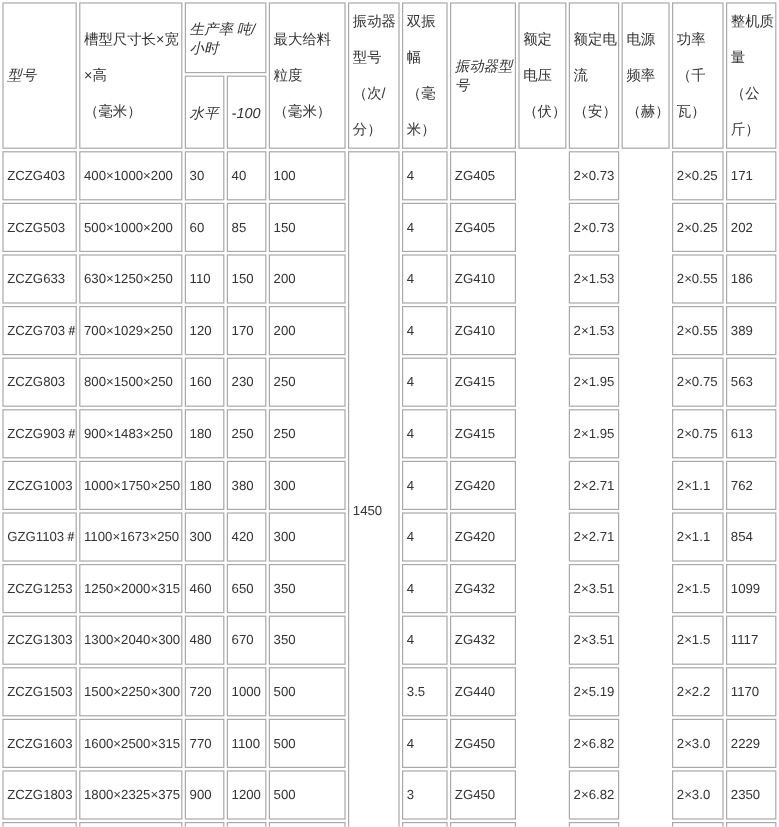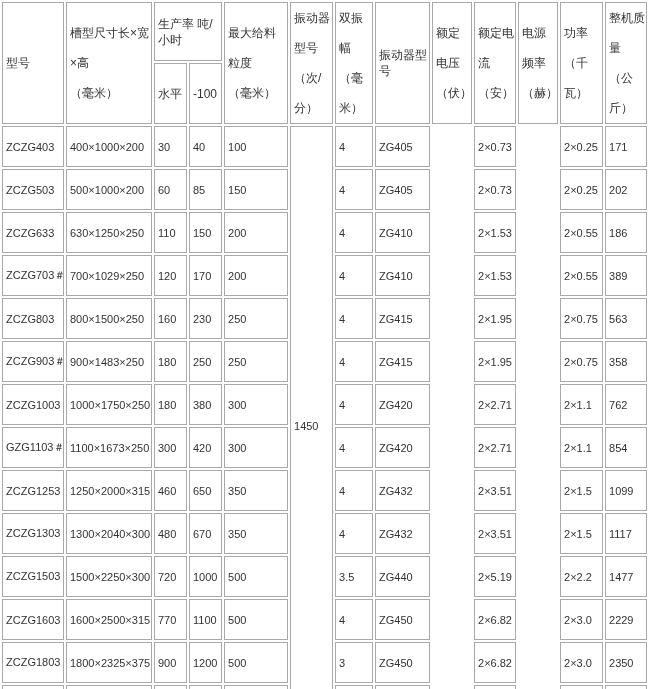--- a/index.html
+++ b/index.html
@@ -26,21 +26,21 @@
     font-size:11px;
     overflow:hidden;
     white-space:nowrap;
     box-sizing:border-box;
   }
   thead th{font-size:12px;white-space:normal;}
   thead tr.h1 th{height:44px;}
   thead tr.h2 th{height:45px;}
   tbody td{height:41px;}
   th .ln{display:block;line-height:30px;}
-  th.single{line-height:16px;}
+  th.single{line-height:16px;font-style:italic;}
   td.merged-freq{vertical-align:middle;}
   td.no-border{border:none;background:transparent;}
 </style>
 </head>
 <body>
 
 <div class="page">
   <table class="spec">
     <colgroup>
       <col style="width:62px">
@@ -171,21 +171,21 @@
         <tr>
           <td>ZCZG903＃</td>
           <td>900×1483×250</td>
           <td>180</td>
           <td>250</td>
           <td>250</td>
           <td>4</td>
           <td>ZG415</td>
           <td>2×1.95</td>
           <td>2×0.75</td>
-          <td>358</td>
+          <td>613</td>
         </tr>
         <tr>
           <td>ZCZG1003</td>
           <td>1000×1750×250</td>
           <td>180</td>
           <td>380</td>
           <td>300</td>
           <td>4</td>
           <td>ZG420</td>
           <td>2×2.71</td>
@@ -231,21 +231,21 @@
         <tr>
           <td>ZCZG1503＃</td>
           <td>1500×2250×300</td>
           <td>720</td>
           <td>1000</td>
           <td>500</td>
           <td>3.5</td>
           <td>ZG440</td>
           <td>2×5.19</td>
           <td>2×2.2</td>
-          <td>1477</td>
+          <td>1170</td>
         </tr>
         <tr>
           <td>ZCZG1603</td>
           <td>1600×2500×315</td>
           <td>770</td>
           <td>1100</td>
           <td>500</td>
           <td>4</td>
           <td>ZG450</td>
           <td>2×6.82</td>

